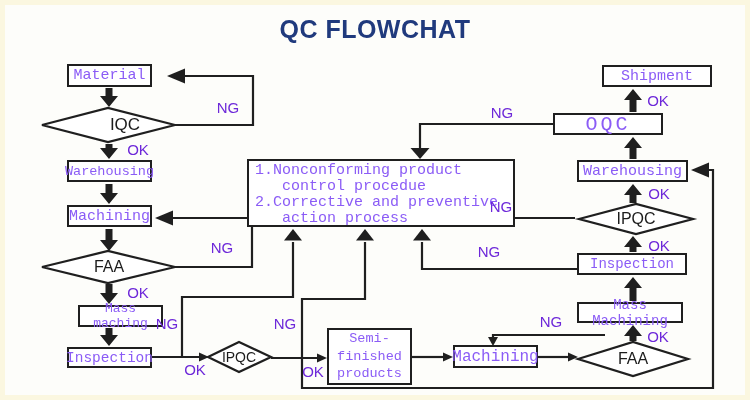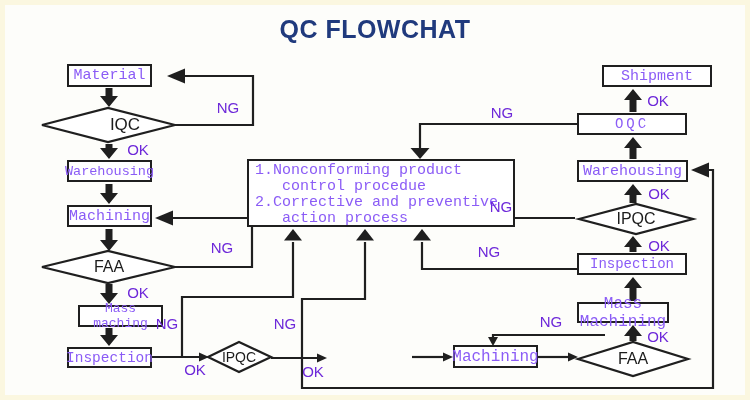--- a/index.html
+++ b/index.html
@@ -109,25 +109,28 @@
   <div class="box" style="left:62px;top:200px;width:85px;height:22px;font-size:15px;">Machining</div>
   <div class="box" style="left:62px;top:300px;width:85px;height:22px;font-size:13px;margin-left:11px;">Mass maching</div>
   <div class="box" style="left:62px;top:342px;width:85px;height:21px;font-size:14.5px;">Inspection</div>
 
   <div class="box central" style="left:242px;top:154px;width:268px;height:68px;font-size:15px;">1.Nonconforming product
    control procedue
 2.Corrective and preventive
    action process</div>
 
   <div class="box" style="left:568px;top:60px;width:110px;height:22px;font-size:15px;margin-left:29px;">Shipment</div>
-  <div class="box" style="left:572px;top:108px;width:110px;height:22px;font-size:14px;letter-spacing:3px;">OQC</div>
+  <div class="box" style="left:548px;top:108px;width:110px;height:22px;font-size:20px;letter-spacing:3px;">OQC</div>
   <div class="box" style="left:572px;top:155px;width:111px;height:22px;font-size:15px;">Warehousing</div>
   <div class="box" style="left:572px;top:248px;width:110px;height:22px;font-size:14px;">Inspection</div>
-  <div class="box" style="left:572px;top:297px;width:92px;height:21px;font-size:16px;">Mass Machining</div>
+  <div class="box" style="left:572px;top:297px;width:106px;height:21px;font-size:14px;">Mass Machining</div>
 
+  <div class="box multiline" style="left:322px;top:323px;width:85px;height:57px;font-size:13.5px;">Semi-
+finished
+products</div>
   <div class="box" style="left:448px;top:340px;width:85px;height:23px;font-size:16px;">Machining</div>
 
   <div class="dlabel" style="left:120px;top:120px;font-size:17px;">IQC</div>
   <div class="dlabel" style="left:104px;top:262px;font-size:16px;">FAA</div>
   <div class="dlabel" style="left:234px;top:352px;font-size:14px;">IPQC</div>
   <div class="dlabel" style="left:628px;top:354px;font-size:16px;">FAA</div>
   <div class="dlabel" style="left:631px;top:214px;font-size:16px;">IPQC</div>
 
   <div class="lbl" style="left:223px;top:102px;">NG</div>
   <div class="lbl" style="left:133px;top:144px;">OK</div>

